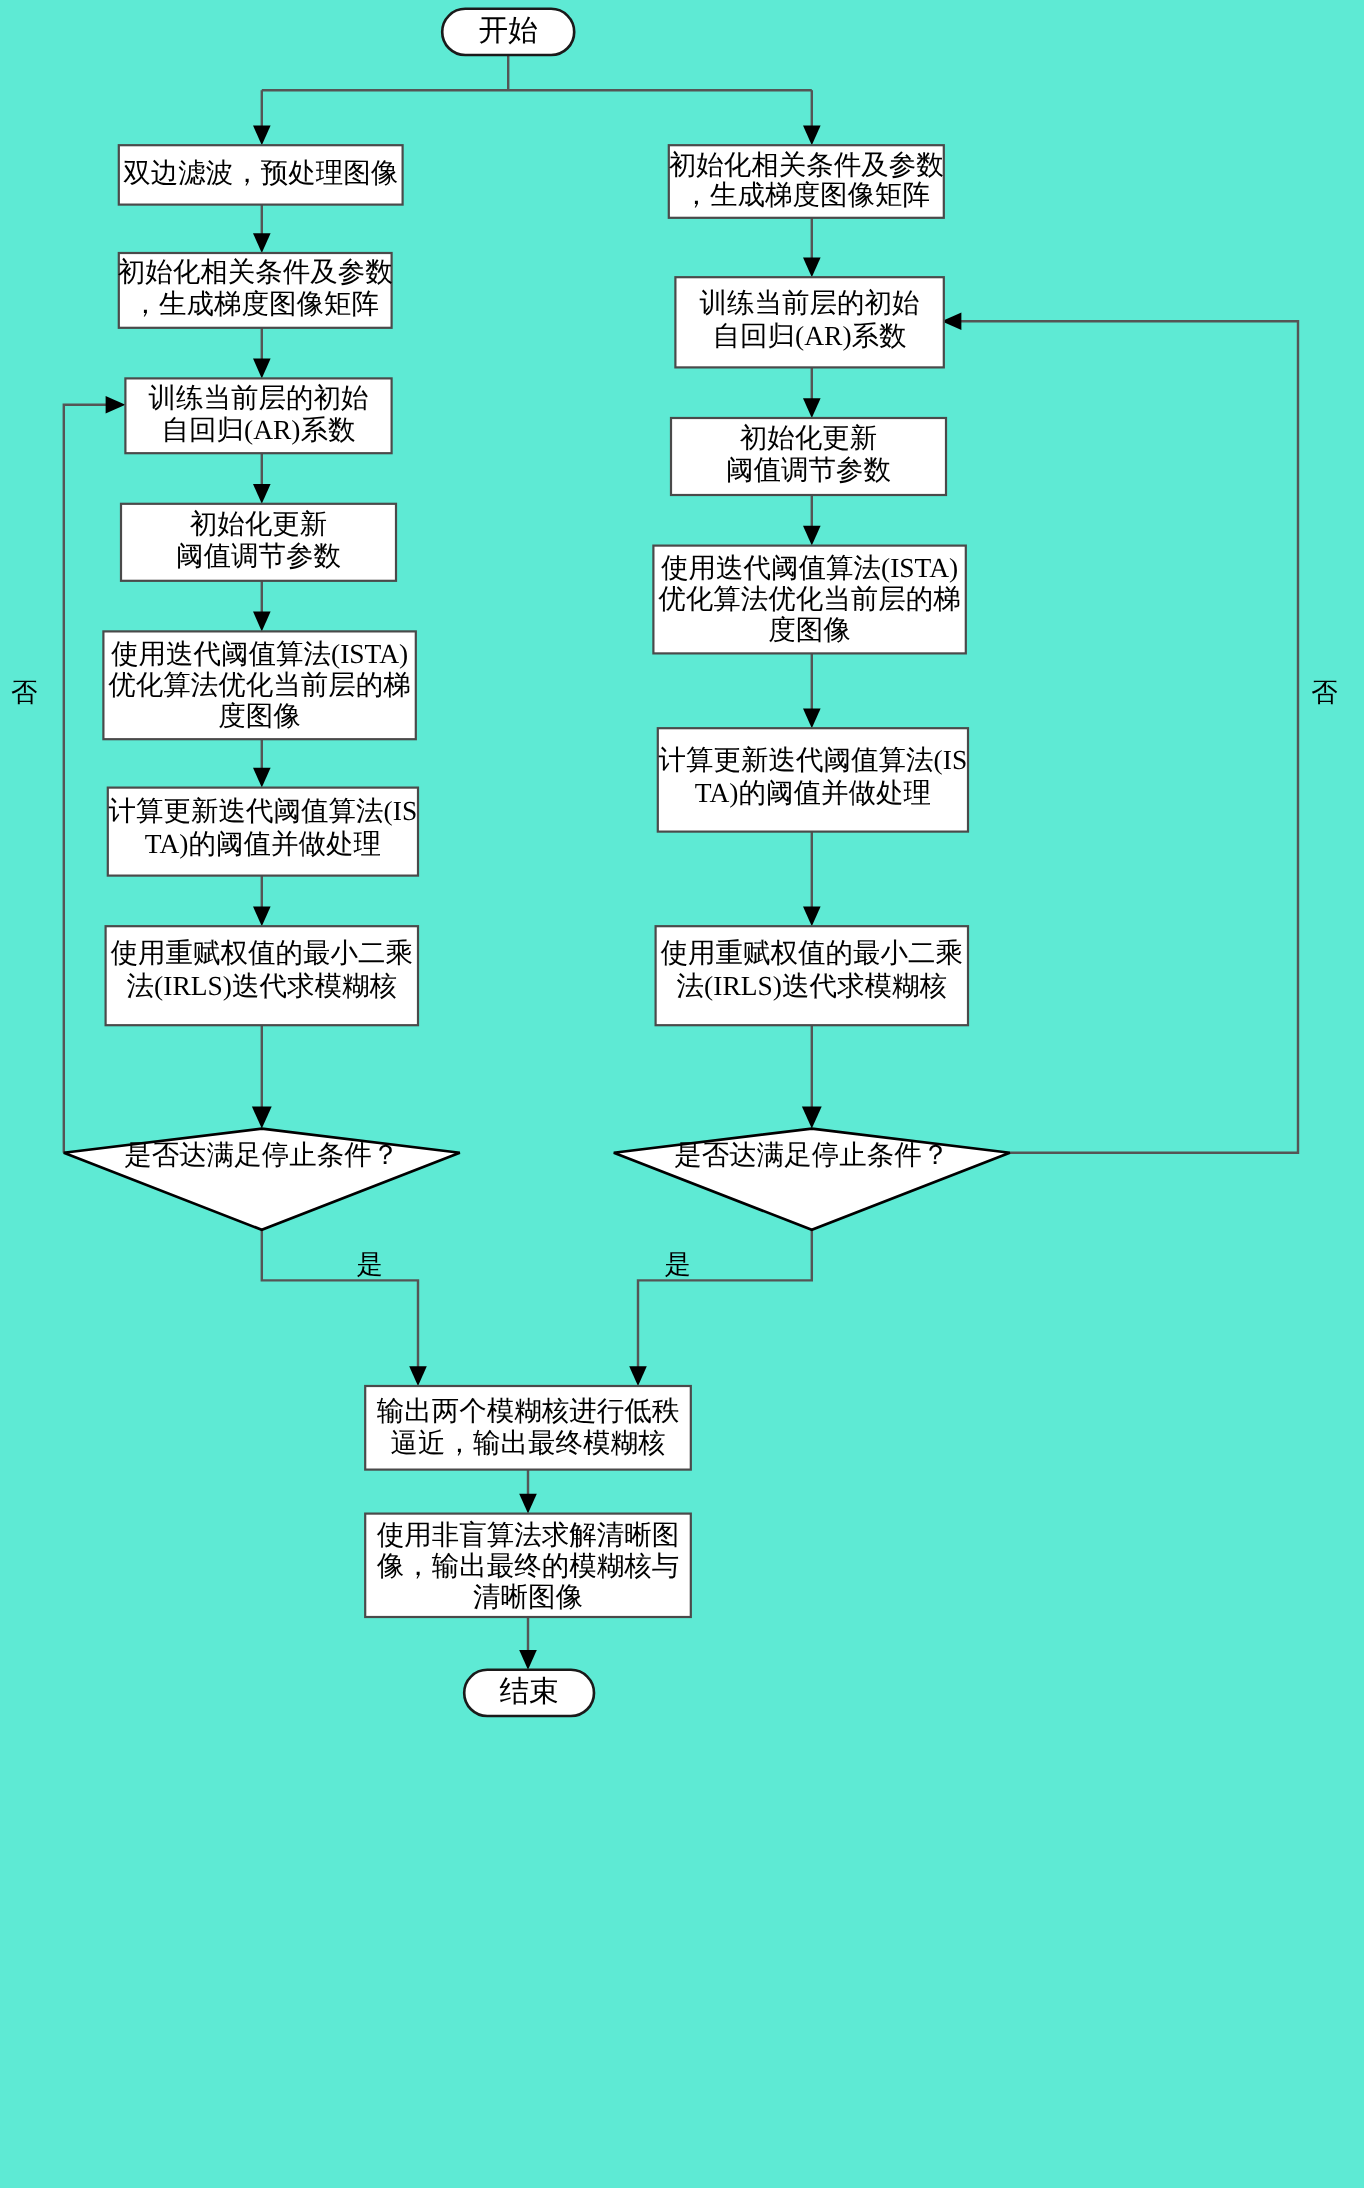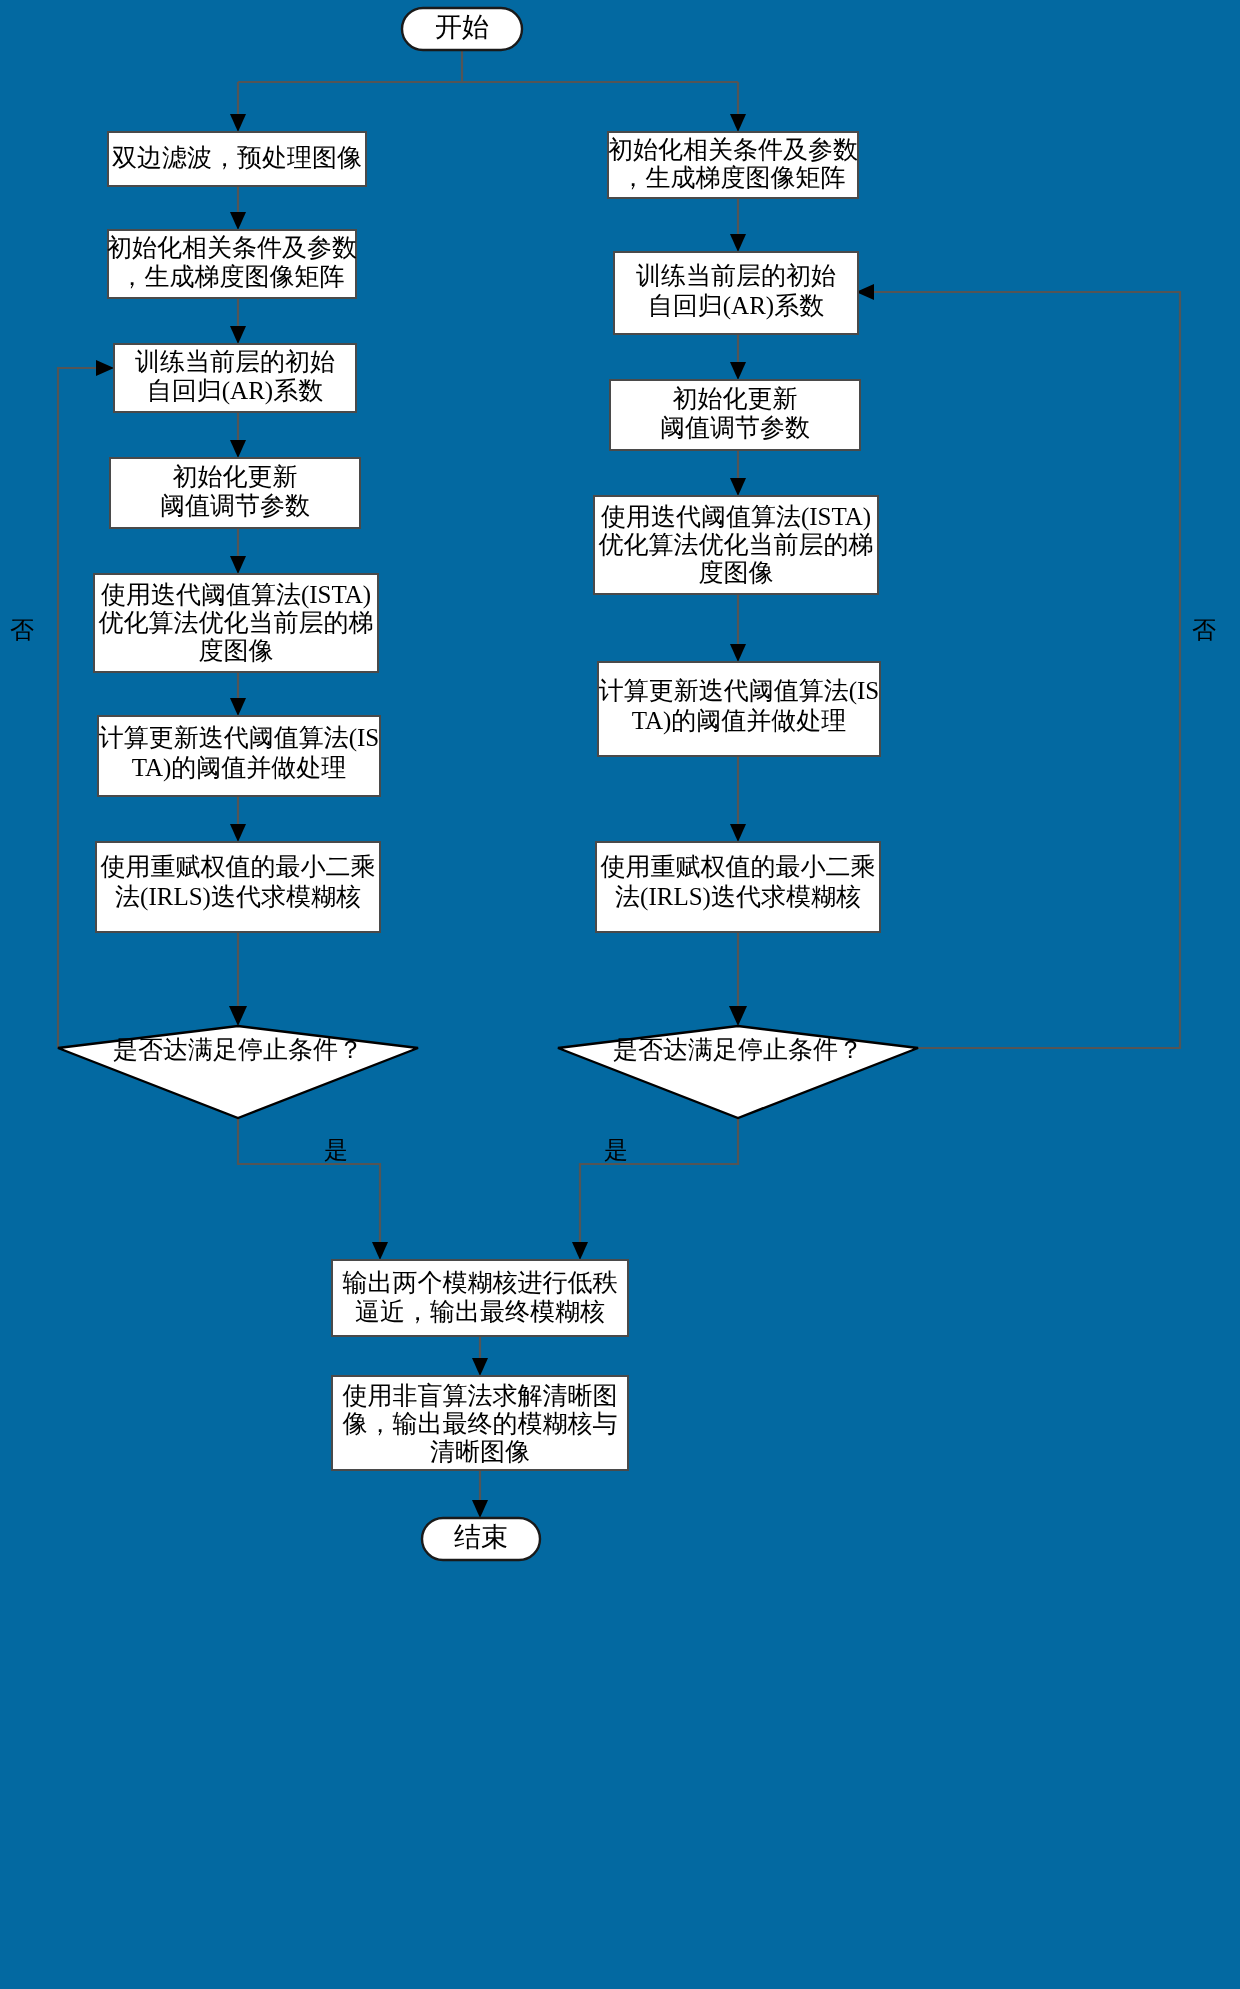--- a/index.html
+++ b/index.html
@@ -7,21 +7,21 @@
     padding: 0;
     background: #ffffff;
   }
   body {
     font-family: "Liberation Serif", "DejaVu Serif", serif;
   }
   #canvas-wrap {
     position: relative;
     width: 1240px;
     height: 1989px;
-    background: #0369a1;
+    background: #5eead4;
     overflow: hidden;
   }
   svg#flow {
     position: absolute;
     top: 0;
     left: 0;
     width: 1240px;
     height: 1989px;
   }
   .node-rect {

